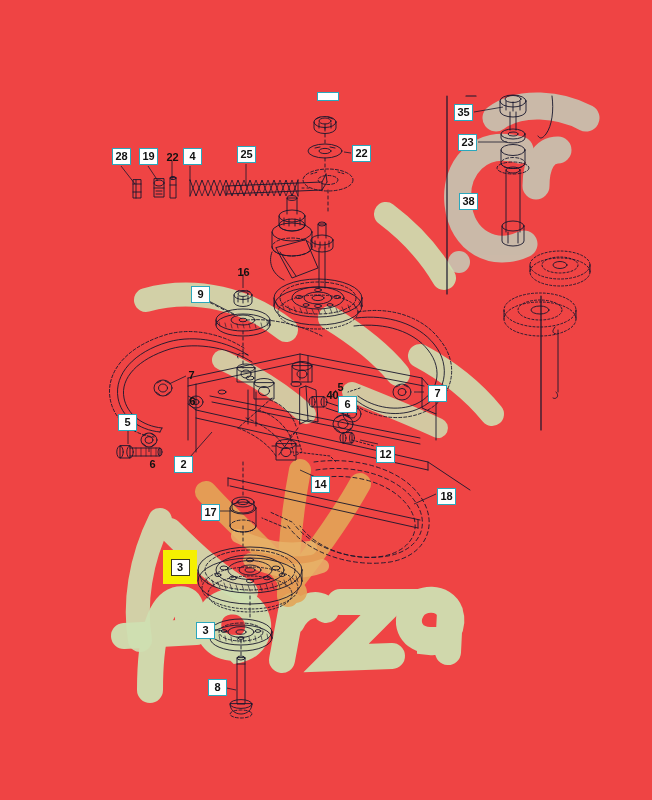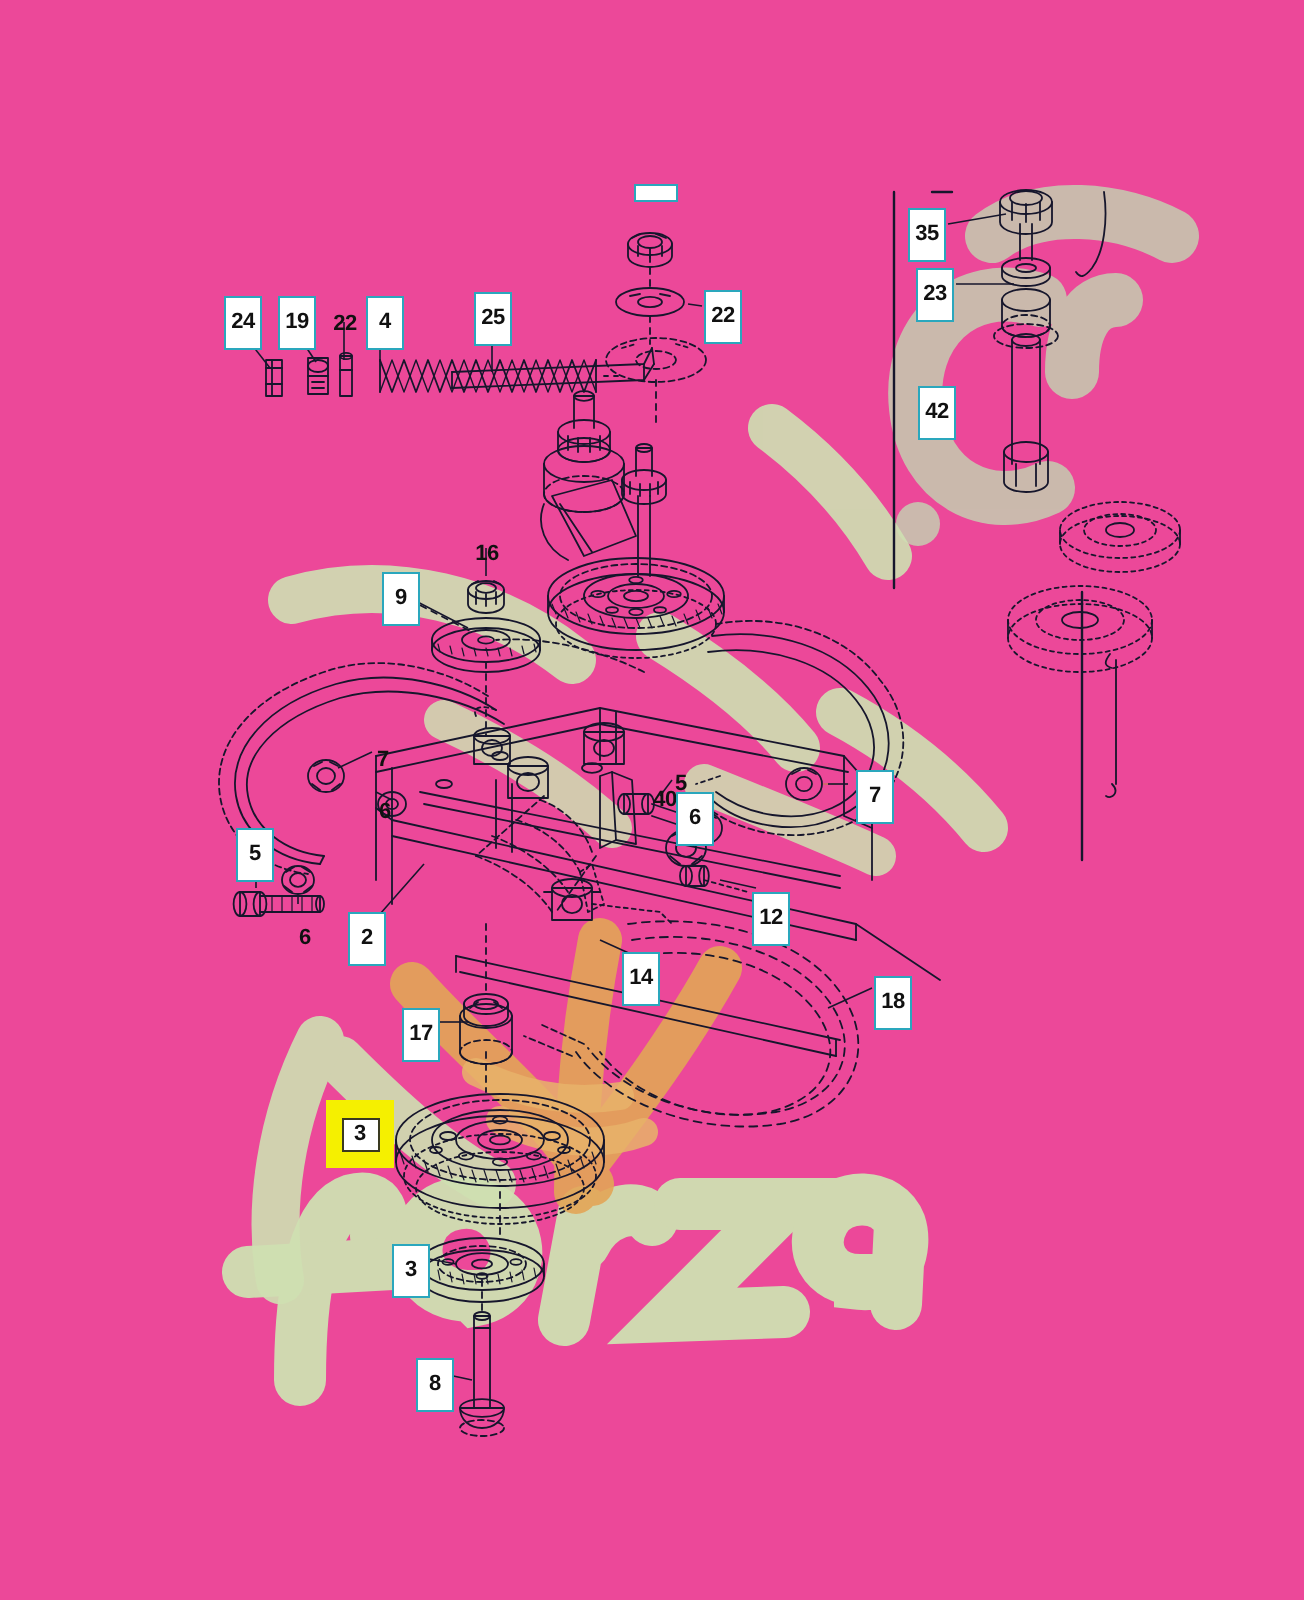--- a/index.html
+++ b/index.html
@@ -7,21 +7,21 @@
     padding: 0;
     background: #ffffff;
   }
   body {
     font-family: "Liberation Sans", sans-serif;
   }
   #page {
     position: relative;
     width: 652px;
     height: 800px;
-    background: #ec4899;
+    background: #ef4444;
     overflow: hidden;
   }
   #drawing-layer, #watermark-layer, #label-layer {
     position: absolute;
     left: 0; top: 0;
     width: 652px;
     height: 800px;
   }
   #watermark-layer { z-index: 1; }
   #drawing-layer  { z-index: 2; }
@@ -35,21 +35,21 @@
     border: 1.6px solid #2aa7bd;
     color: #111111;
     font-family: "Liberation Sans", sans-serif;
     font-size: 11px;
     font-weight: bold;
     line-height: 1;
     display: flex;
     align-items: center;
     justify-content: center;
     min-width: 19px;
-    height: 27px;
+    height: 17px;
     padding: 0 2px;
     letter-spacing: -0.2px;
   }
   .callout.plain {
     border: none;
     background: transparent;
     font-size: 11px;
   }
   .callout.highlight-wrap {
     border: none;
@@ -567,37 +567,37 @@
       <line x1="222" y1="687" x2="236" y2="690"></line>
       <line x1="336" y1="390" x2="330" y2="398"></line>
       <line x1="188" y1="396" x2="196" y2="400"></line>
     </g>
   </svg>
 
   <div id="label-layer">
 
     <div class="callout clipped-top" style="left:317px;top:92px">22</div>
 
-    <div class="callout" style="left:112px;top:148px">24</div>
+    <div class="callout" style="left:112px;top:148px">28</div>
 
     <div class="callout" style="left:139px;top:148px">19</div>
 
     <div class="callout plain" style="left:163px;top:149px">22</div>
 
     <div class="callout" style="left:183px;top:148px">4</div>
 
     <div class="callout" style="left:237px;top:146px">25</div>
 
     <div class="callout" style="left:352px;top:145px">22</div>
 
     <div class="callout" style="left:454px;top:104px">35</div>
 
     <div class="callout" style="left:458px;top:134px">23</div>
 
-    <div class="callout" style="left:459px;top:193px">42</div>
+    <div class="callout" style="left:459px;top:193px">38</div>
 
     <div class="callout plain" style="left:234px;top:264px">16</div>
 
     <div class="callout" style="left:191px;top:286px">9</div>
 
     <div class="callout plain" style="left:182px;top:367px">7</div>
 
     <div class="callout plain" style="left:183px;top:393px">6</div>
 
     <div class="callout plain" style="left:331px;top:379px">5</div>

